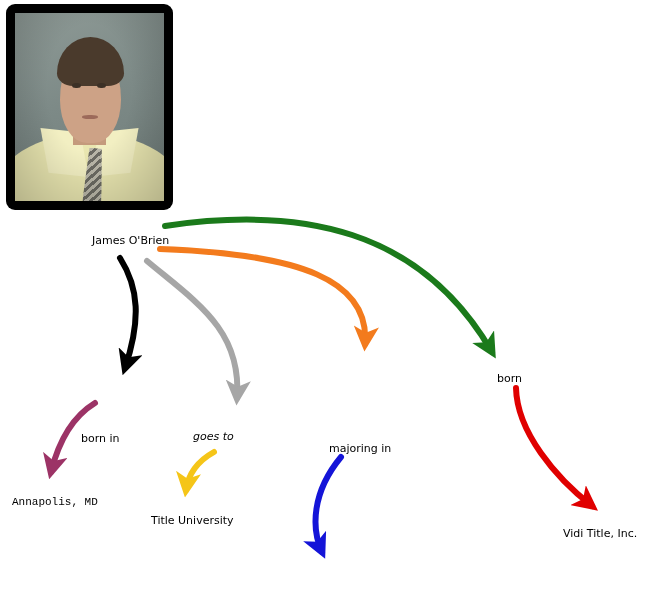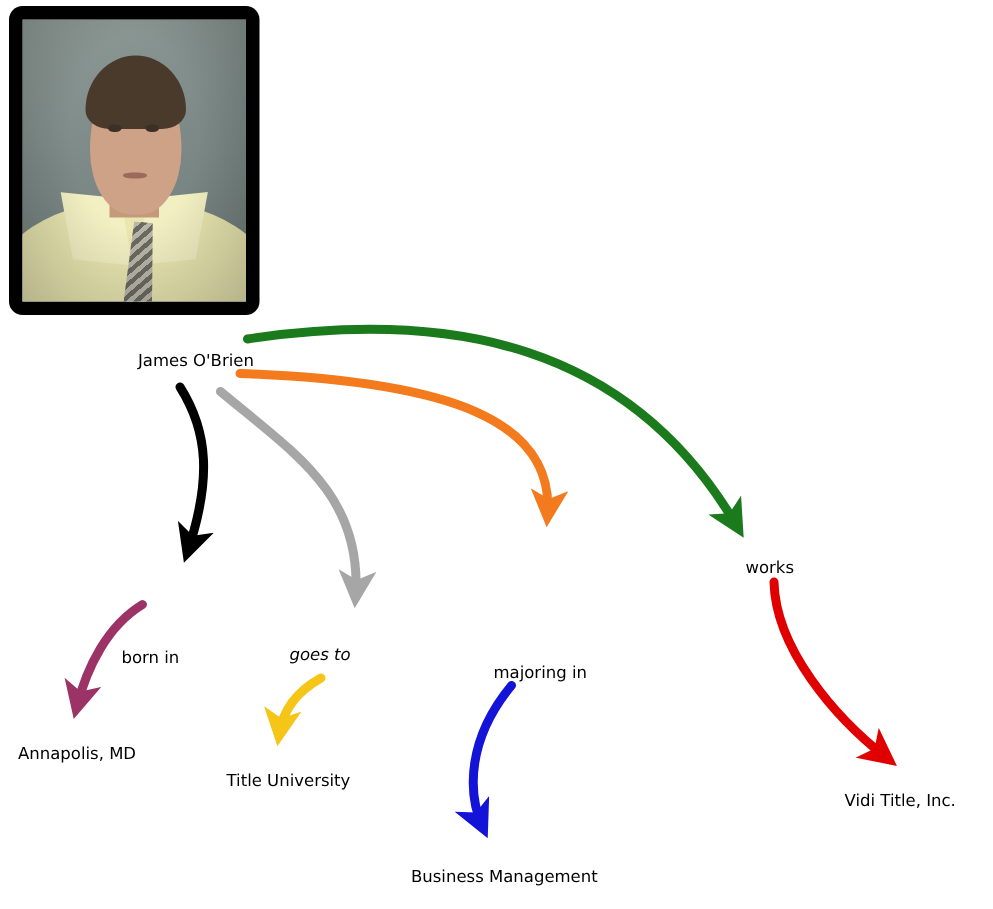--- a/index.html
+++ b/index.html
@@ -136,21 +136,21 @@
     color: #000000;
     font-size: 11px;
     line-height: 13px;
     white-space: nowrap;
   }
   .n-james      { left: 68px;  top: 234px; margin-left: 24px; }
   .n-bornin     { left: 81px;  top: 392px; margin-top: 40px; }
   .n-goesto     { left: 193px; top: 430px; font-style: italic; }
   .n-majoring   { left: 329px; top: 442px; }
   .n-works      { left: 497px; top: 372px; }
-  .n-annapolis  { left: 12px;  top: 496px; }
+  .n-annapolis  { left: 12px;  top: 496px; font-family: Liberation Mono, monospace; }
   .n-towson     { left: 151px; top: 514px; }
   .n-business   { left: 274px; top: 578px; }
   .n-vidi       { left: 563px; top: 527px; }
 </style>
 </head>
 <body>
 
 <div id="canvas">
 
   <div class="photo-frame">
@@ -216,23 +216,22 @@
   </svg>
 
   <div class="node-label n-james">James O'Brien</div>
 
   <div class="node-label n-bornin">born in</div>
 
   <div class="node-label n-goesto">goes to</div>
 
   <div class="node-label n-majoring">majoring in</div>
 
-  <div class="node-label n-works">works</div>
+  <div class="node-label n-works">born</div>
 
   <div class="node-label n-annapolis">Annapolis, MD</div>
 
   <div class="node-label n-towson">Title University</div>
 
-  <div class="node-label n-business">Business Management</div>
 
   <div class="node-label n-vidi">Vidi Title, Inc.</div>
 
 </div>
 
 </body></html>

